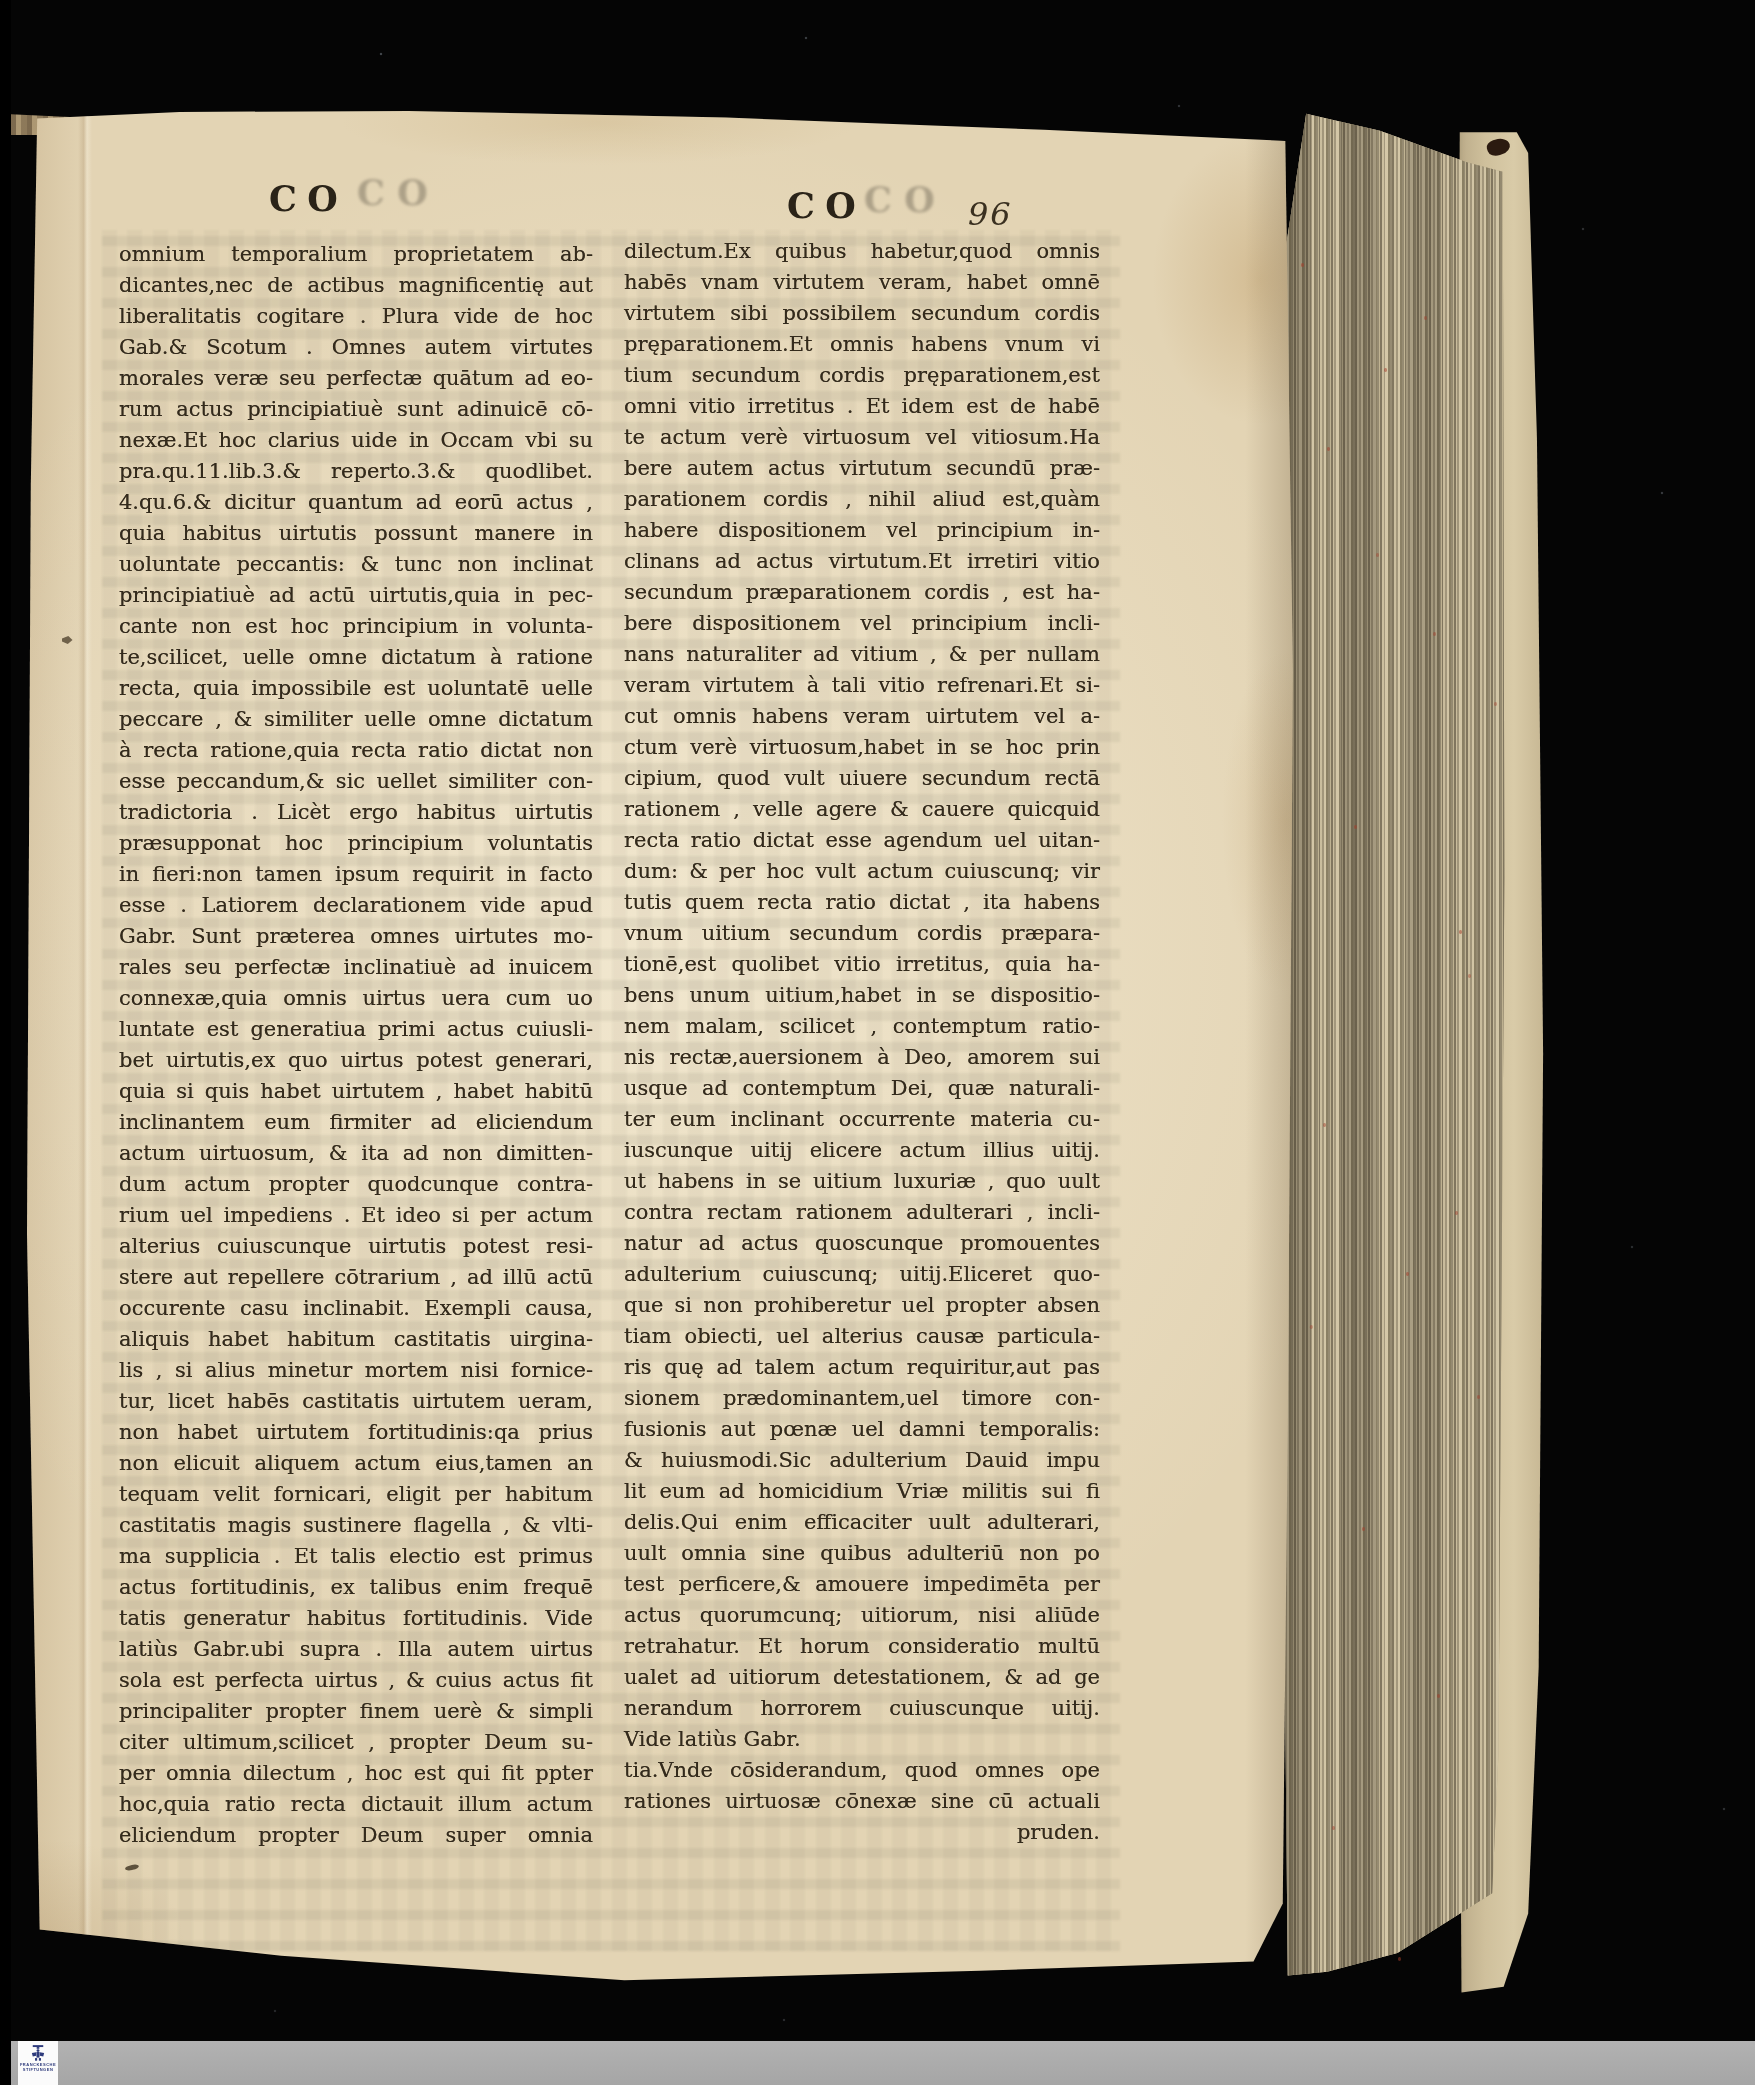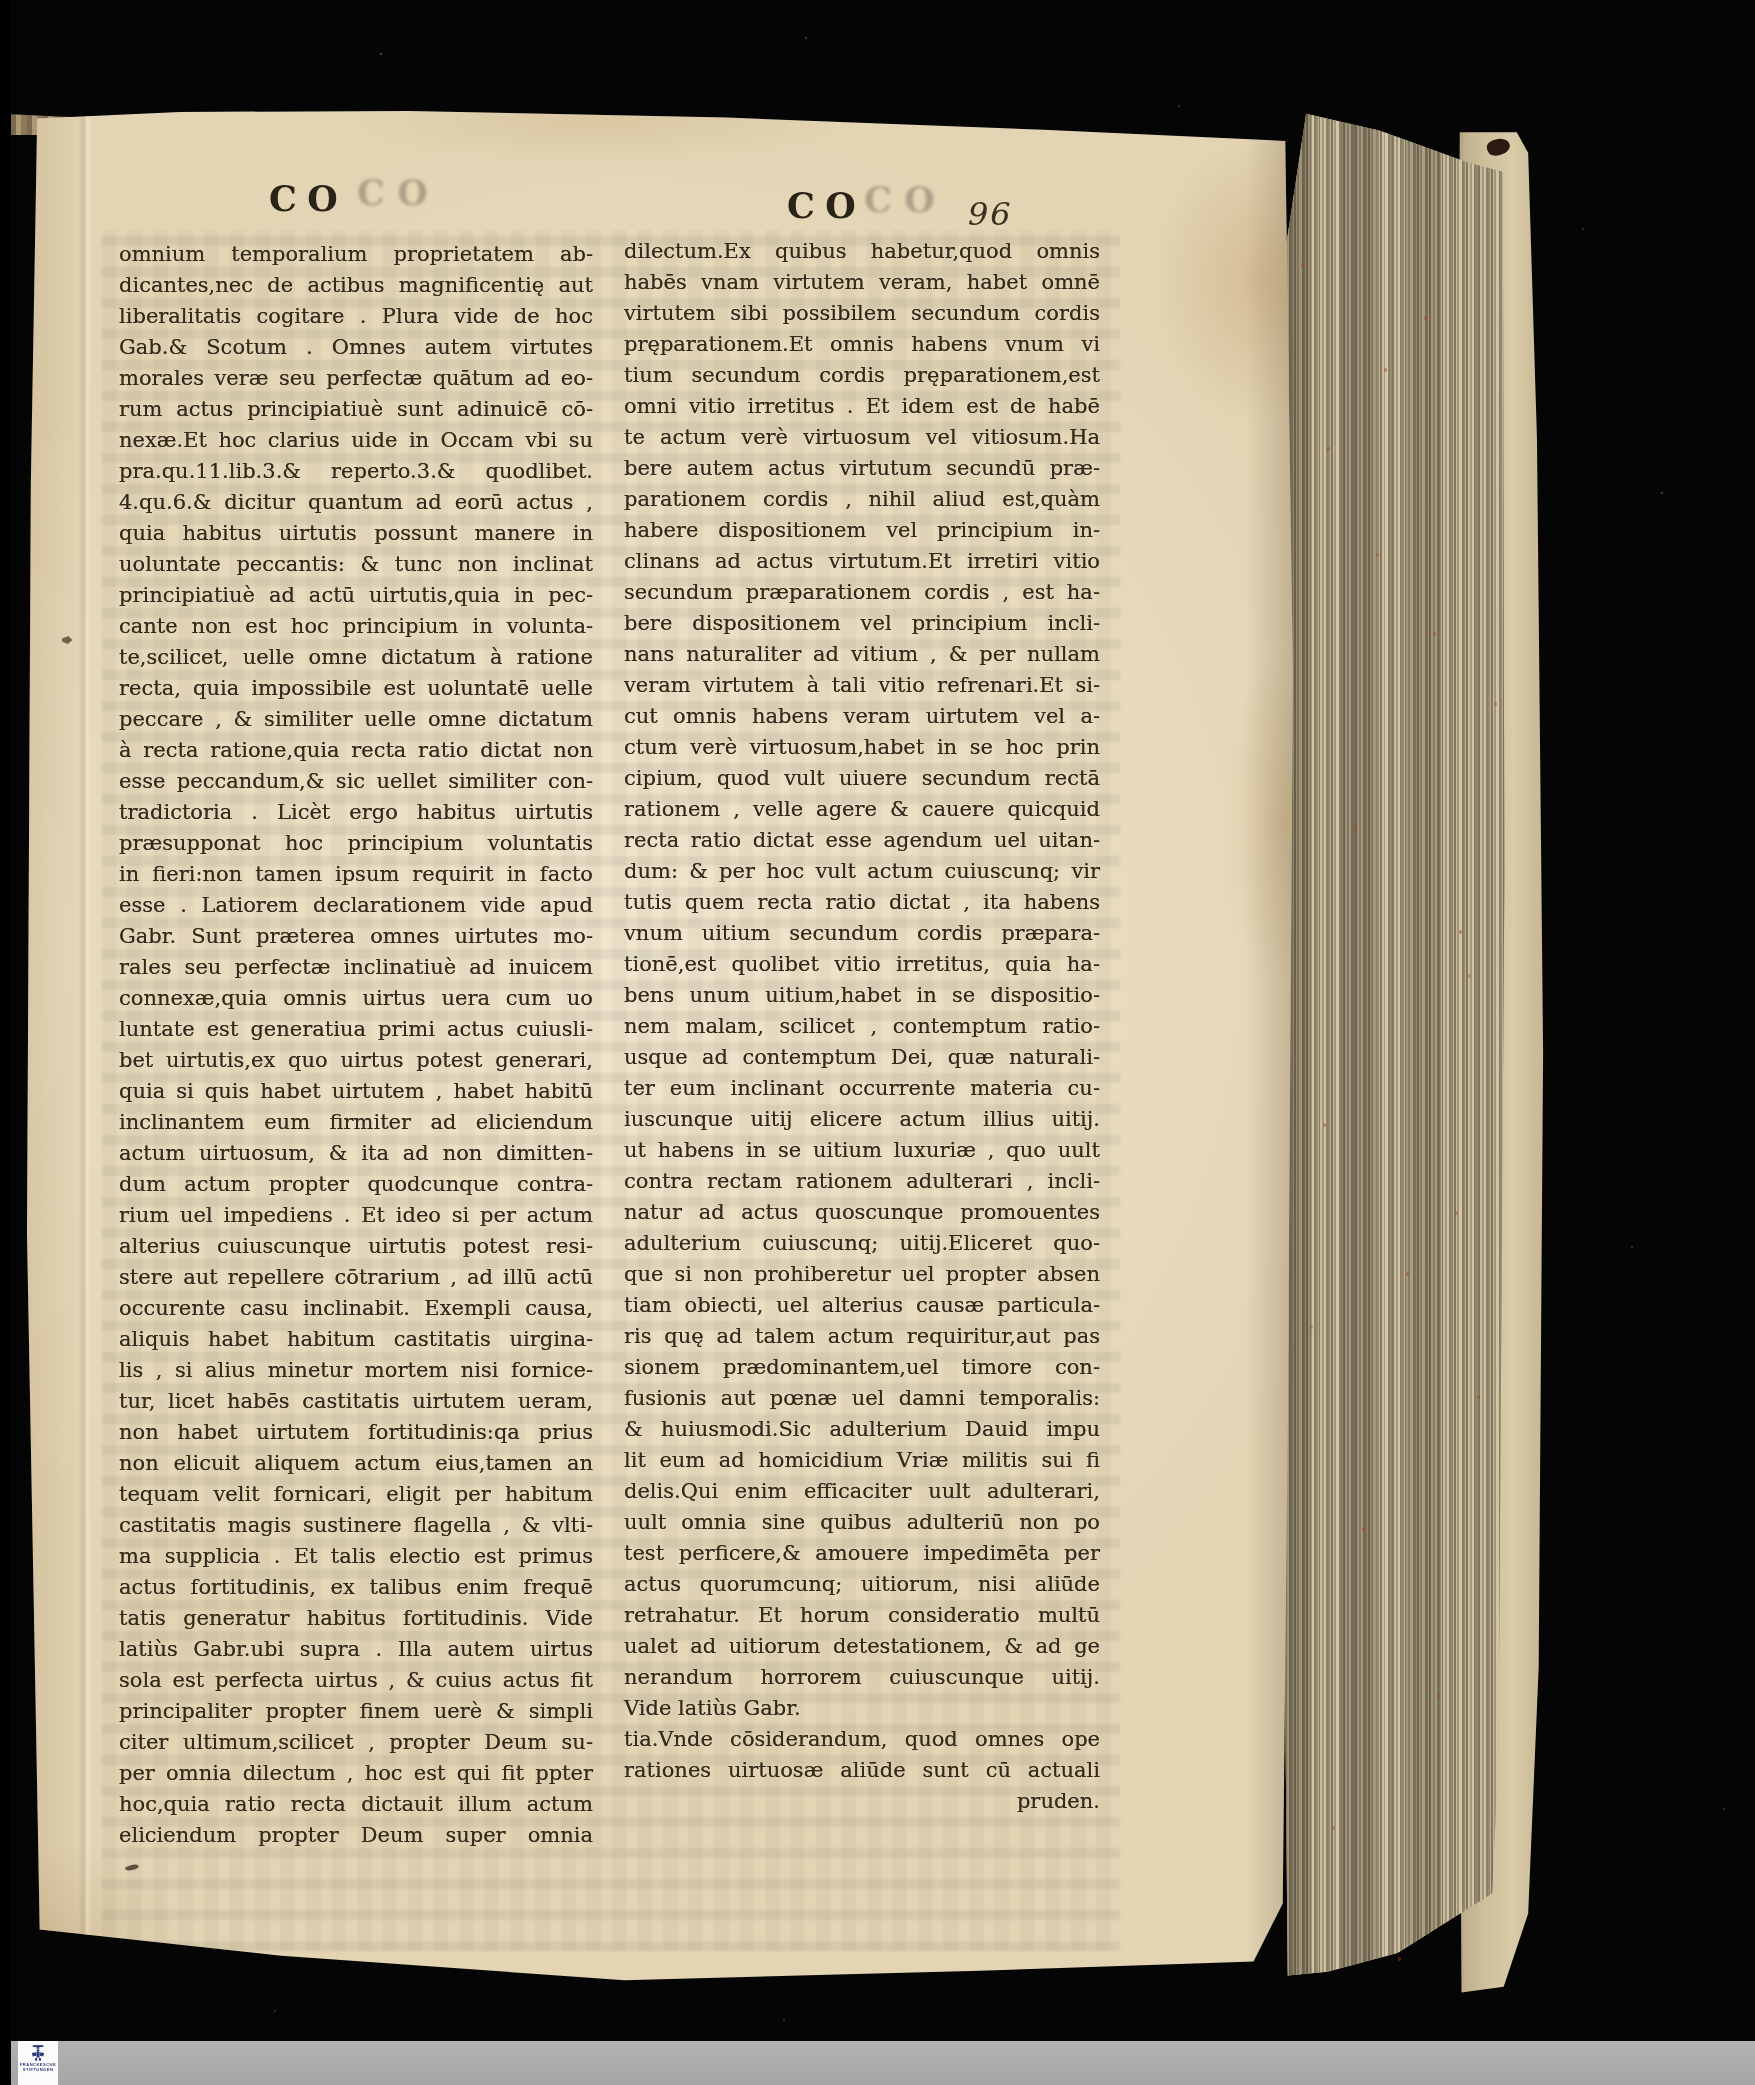--- a/index.html
+++ b/index.html
@@ -196,20 +196,21 @@
         <div class="line">ctum verè virtuosum,habet in se hoc prin</div>
         <div class="line">cipium, quod vult uiuere secundum rectā</div>
         <div class="line">rationem , velle agere &amp; cauere quicquid</div>
         <div class="line">recta ratio dictat esse agendum uel uitan-</div>
         <div class="line">dum: &amp; per hoc vult actum cuiuscunq; vir</div>
         <div class="line">tutis quem recta ratio dictat ,  ita habens</div>
         <div class="line">vnum uitium secundum cordis præpara-</div>
         <div class="line">tionē,est quolibet vitio irretitus, quia ha-</div>
         <div class="line">bens unum uitium,habet in se dispositio-</div>
         <div class="line">nem malam, scilicet , contemptum ratio-</div>
+        <div class="line">nis rectæ,auersionem à Deo, amorem sui</div>
         <div class="line">usque ad contemptum Dei, quæ naturali-</div>
         <div class="line">ter eum inclinant occurrente materia cu-</div>
         <div class="line">iuscunque uitij elicere actum illius uitij.</div>
         <div class="line">ut habens in se uitium luxuriæ , quo uult</div>
         <div class="line">contra rectam rationem adulterari , incli-</div>
         <div class="line">natur ad actus quoscunque promouentes</div>
         <div class="line">adulterium cuiuscunq; uitij.Eliceret quo-</div>
         <div class="line">que si non prohiberetur uel propter absen</div>
         <div class="line">tiam obiecti, uel alterius causæ particula-</div>
         <div class="line">ris quę ad talem actum requiritur,aut pas</div>
@@ -219,21 +220,21 @@
         <div class="line">lit eum ad homicidium Vriæ militis sui fi</div>
         <div class="line">delis.Qui enim efficaciter uult adulterari,</div>
         <div class="line">uult omnia sine quibus adulteriū non po</div>
         <div class="line">test perficere,&amp; amouere impedimēta per</div>
         <div class="line">actus quorumcunq; uitiorum, nisi aliūde</div>
         <div class="line">retrahatur. Et horum consideratio multū</div>
         <div class="line">ualet ad uitiorum detestationem, &amp; ad ge</div>
         <div class="line">nerandum horrorem cuiuscunque uitij.</div>
         <div class="line" style="text-align: left; text-align-last: left;">Vide latiùs Gabr.</div>
         <div class="line">tia.Vnde cōsiderandum, quod omnes ope</div>
-        <div class="line">rationes uirtuosæ aliūde sunt cū actuali</div>
+        <div class="line">rationes uirtuosæ cōnexæ sine cū actuali</div>
         <div class="line" style="text-align: center; text-align-last: right;">pruden.</div>
       </div>
   </div>
 
   <div class="scan-bar"></div>
   <div class="logo-box">
     <svg class="logo-glyph" viewBox="0 0 16 18" xmlns="http://www.w3.org/2000/svg">
       <rect x="2" y="0" width="12" height="2.2" fill="#2e3b7c"></rect>
       <rect x="6.5" y="2.2" width="3" height="2" fill="#2e3b7c"></rect>
       <circle cx="8" cy="6.2" r="1.6" fill="#2e3b7c"></circle>

